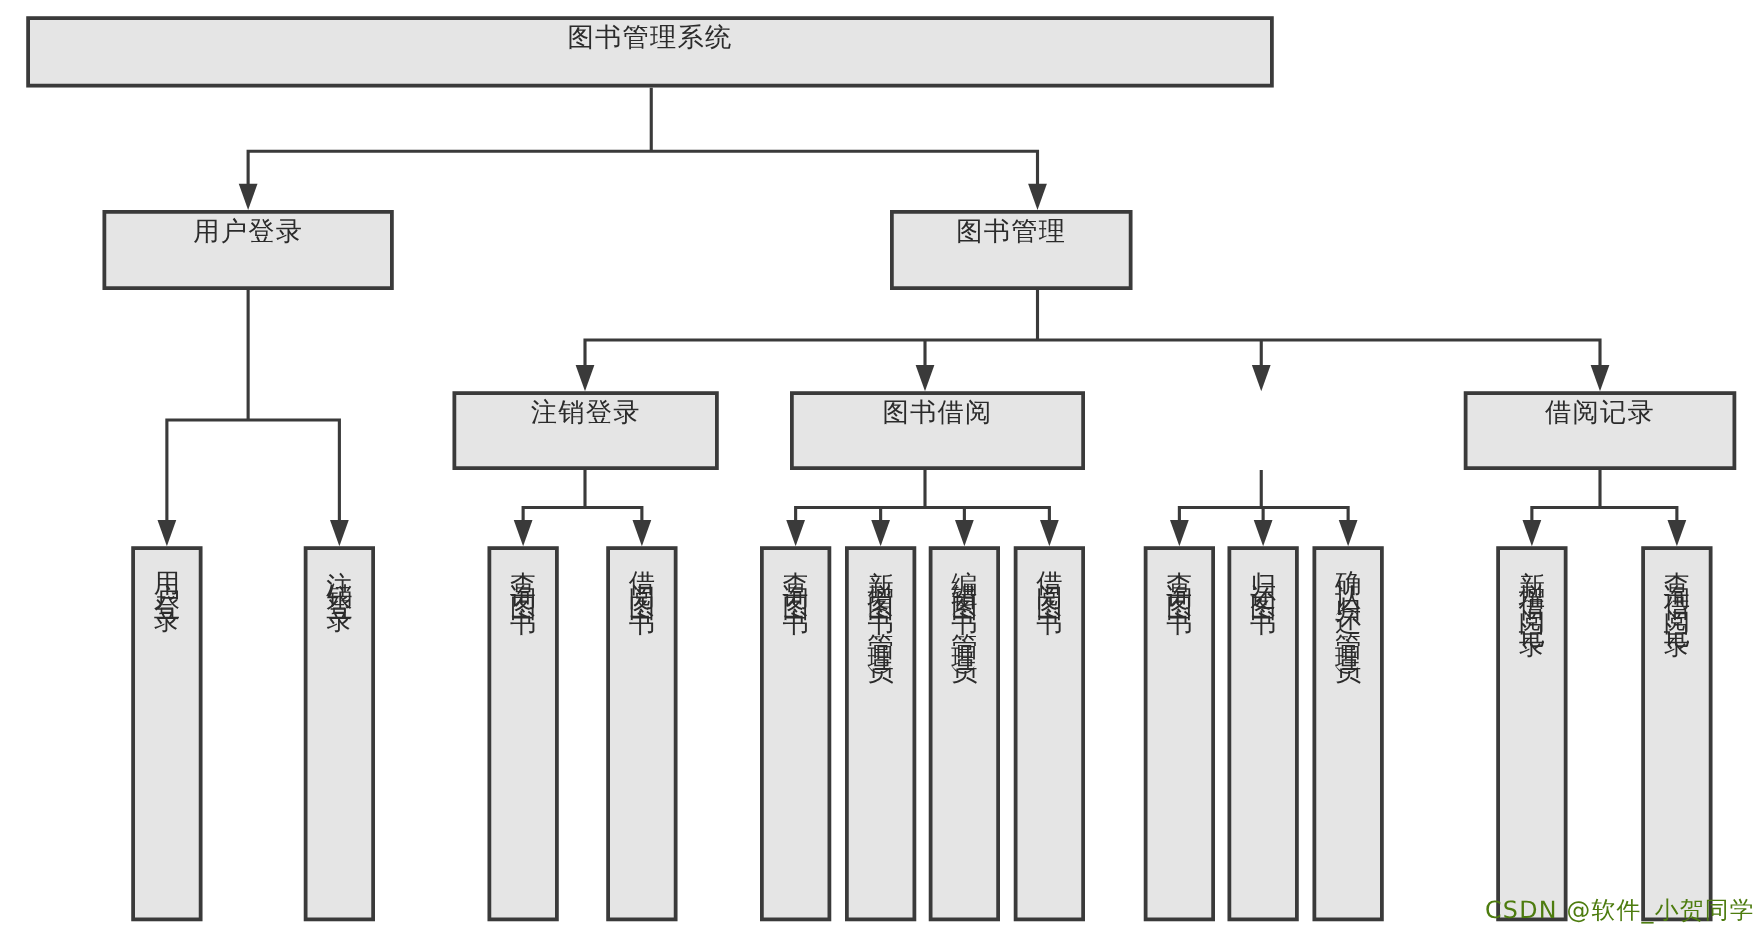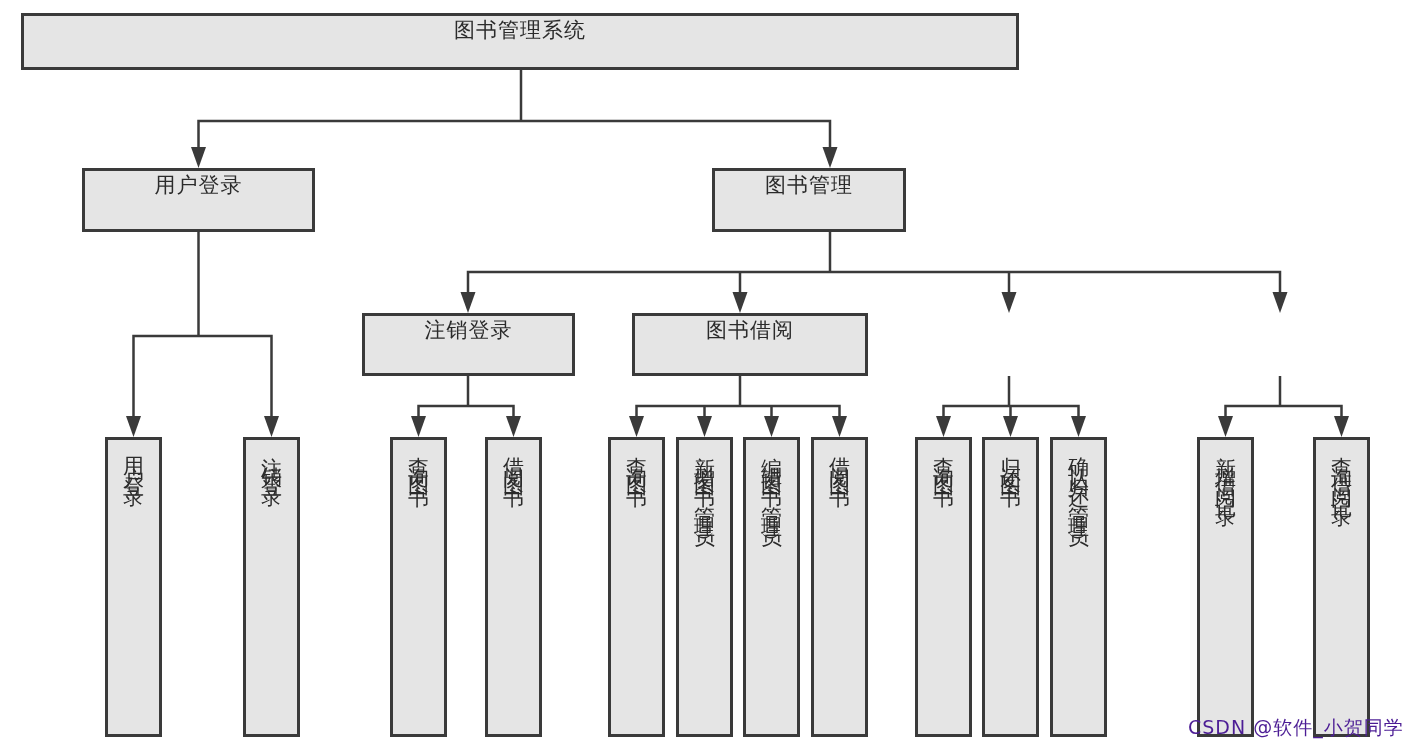--- a/index.html
+++ b/index.html
@@ -52,21 +52,21 @@
     font-size: 21px;
     letter-spacing: 10px;
     white-space: nowrap;
     color: #2b2b2b;
   }
   .watermark {
     position: absolute;
     left: 1188px;
     top: 715px;
     font-size: 19px;
-    color: #4c1d95;
+    color: #4d7c0f;
     letter-spacing: 1px;
     z-index: 3;
     white-space: nowrap;
   }
 </style>
 </head>
 <body>
 
 <div class="canvas">
 
@@ -132,20 +132,23 @@
   <div class="node h lvl2" style="left:712px; width:194px;">
     <span>图书管理</span>
   </div>
 
   <div class="node h lvl3" style="left:362px; width:213px;">
     <span>注销登录</span>
   </div>
   <div class="node h lvl3" style="left:632px; width:236px;">
     <span>图书借阅</span>
   </div>
+  <div class="node h lvl3" style="left:1171px; width:218px;">
+    <span>借阅记录</span>
+  </div>
 
   <div class="node leaf" style="left:105px;">
     <span class="vtxt">用户登录</span>
   </div>
   <div class="node leaf" style="left:243px;">
     <span class="vtxt">注销登录</span>
   </div>
 
   <div class="node leaf" style="left:390px;">
     <span class="vtxt">查询图书</span>

